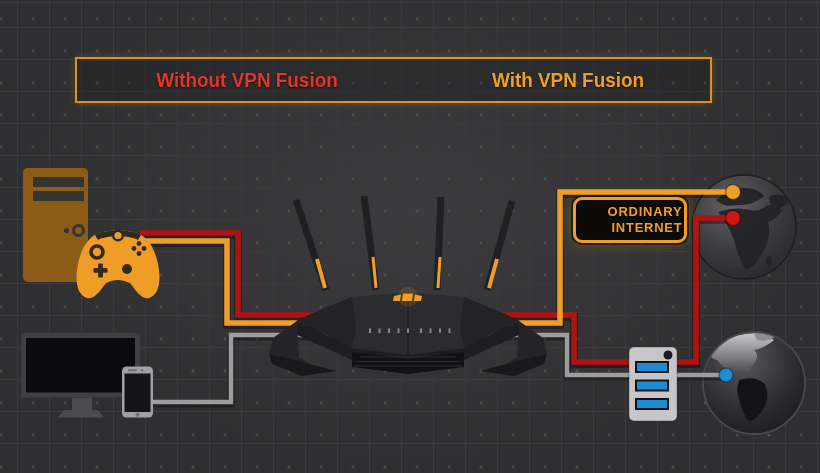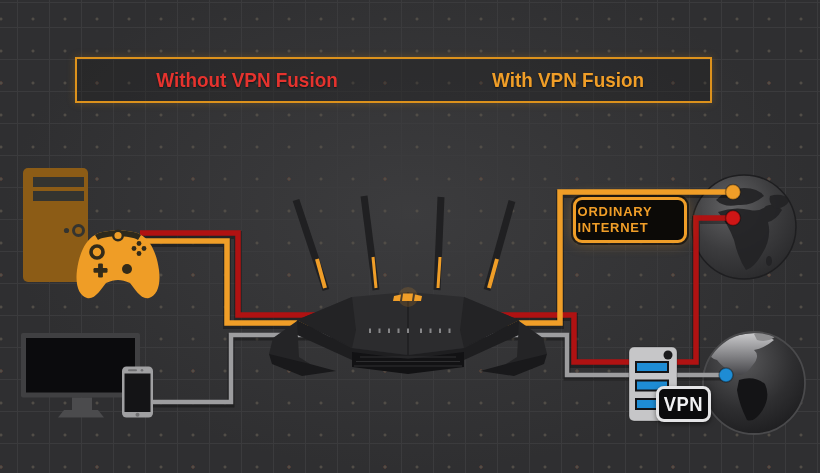--- a/index.html
+++ b/index.html
@@ -42,21 +42,21 @@
     transform:translate(-50%,-52%) scaleX(0.9);
     text-shadow:0 1px 2px rgba(0,0,0,0.6);
   }
   .t-without{left:170px;color:var(--red-text,#e5332e);}
   .t-with{left:491px;color:var(--accent-orange,#f09e28);}
   .internet-box{
     position:absolute;left:573px;top:197px;width:108px;height:40px;
     background:var(--panel-black,#0c0a07);
     border:3px solid var(--accent-orange,#f09e28);border-radius:9px;
     box-shadow:0 0 0 2px rgba(0,0,0,0.55), 0 0 14px rgba(240,158,40,0.35);
-    display:flex;flex-direction:column;align-items:flex-start;justify-content:center;
+    display:flex;flex-direction:column;align-items:flex-end;justify-content:center;
   }
   .internet-box .l{
     color:var(--accent-orange,#f09e28);font-size:13.5px;font-weight:bold;
     letter-spacing:0.8px;line-height:16px;transform:scaleX(0.96);
   }
   .vpn-badge{
     position:absolute;left:656px;top:386px;width:49px;height:30px;
     background:#0b0b0d;border:3.5px solid #e4e4e6;border-radius:8px;
     display:flex;align-items:center;justify-content:center;
     box-shadow:0 2px 5px rgba(0,0,0,0.5);
@@ -226,17 +226,14 @@
   <div class="title-box">
     <span class="t t-without">Without VPN Fusion</span>
     <span class="t t-with">With VPN Fusion</span>
   </div>
 
   <div class="internet-box">
     <span class="l">ORDINARY</span>
     <span class="l">INTERNET</span>
   </div>
 
-  <div class="vpn-badge">
-    <span class="l">VPN</span>
-  </div>
 
 </div>
 
 </body></html>

